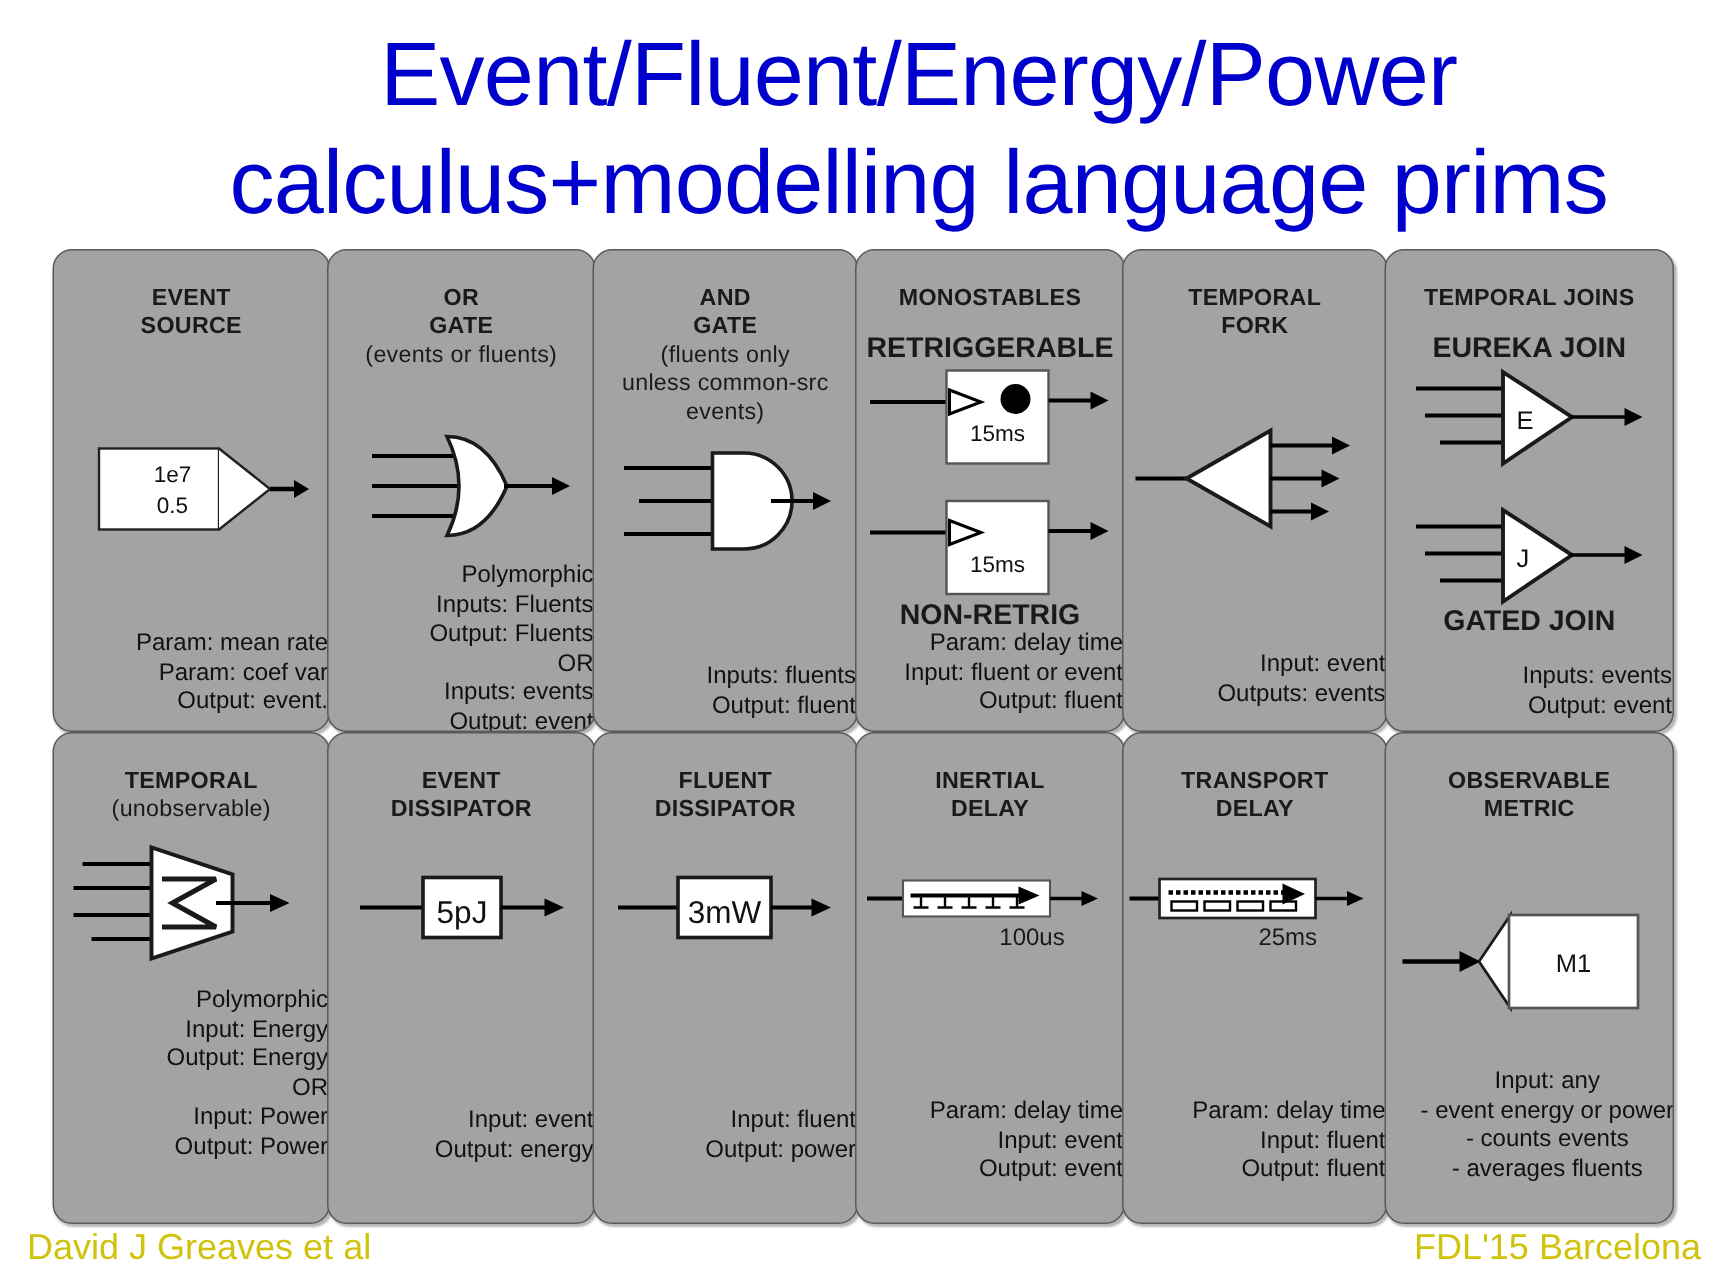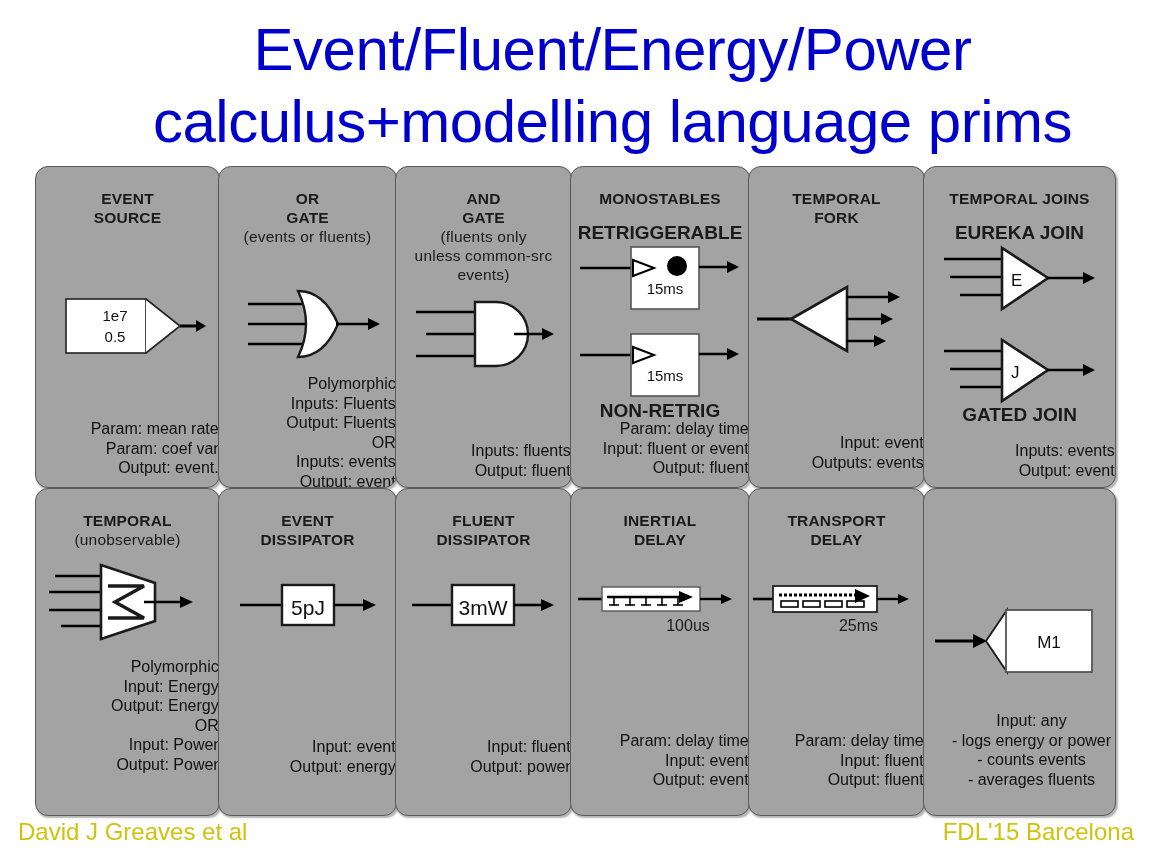--- a/index.html
+++ b/index.html
@@ -366,32 +366,36 @@
     </div>
     <div class="lbl norm" style="position:absolute;top:128px;left:0;width:100%;font-size:16px;padding-left:22px">25ms</div>
     <div class="foot" style="top:242px">
       <div>Param: delay time</div>
       <div>Input: fluent</div>
       <div>Output: fluent</div>
     </div>
   </div>
 
   <div class="cell">
+    <div class="hdr">
+      <span>OBSERVABLE</span><br>
+      <span>METRIC</span>
+    </div>
     <div class="sym" style="top:112px">
       <svg class="c" width="182" height="80" viewBox="0 0 182 80">
         <line x1="6" y1="40" x2="48" y2="40" stroke="#000" stroke-width="3"></line>
         <path d="M44 33 L58 40 L44 47 Z" fill="#000"></path>
         <path d="M57 40 L78 9 L78 71 Z" fill="#fff" stroke="#1a1a1a" stroke-width="1.8"></path>
         <rect x="77" y="9" width="86" height="62" fill="#fff" stroke="#555" stroke-width="1.8"></rect>
         <text x="120" y="47" font-family="Liberation Sans, sans-serif" font-size="17" fill="#111" text-anchor="middle">M1</text>
       </svg>
     </div>
     <div class="foot left" style="top:222px">
       <div>Input: any</div>
-      <div style="white-space:nowrap">- logs energy or power</div>
+      <div style="white-space:nowrap">- event energy or power</div>
       <div>- counts events</div>
       <div> - averages fluents</div>
     </div>
   </div>
 
 </div>
 
 <div class="footer">
   <span class="auth">David J Greaves et al</span>
   <span class="conf">FDL'15 Barcelona</span>

